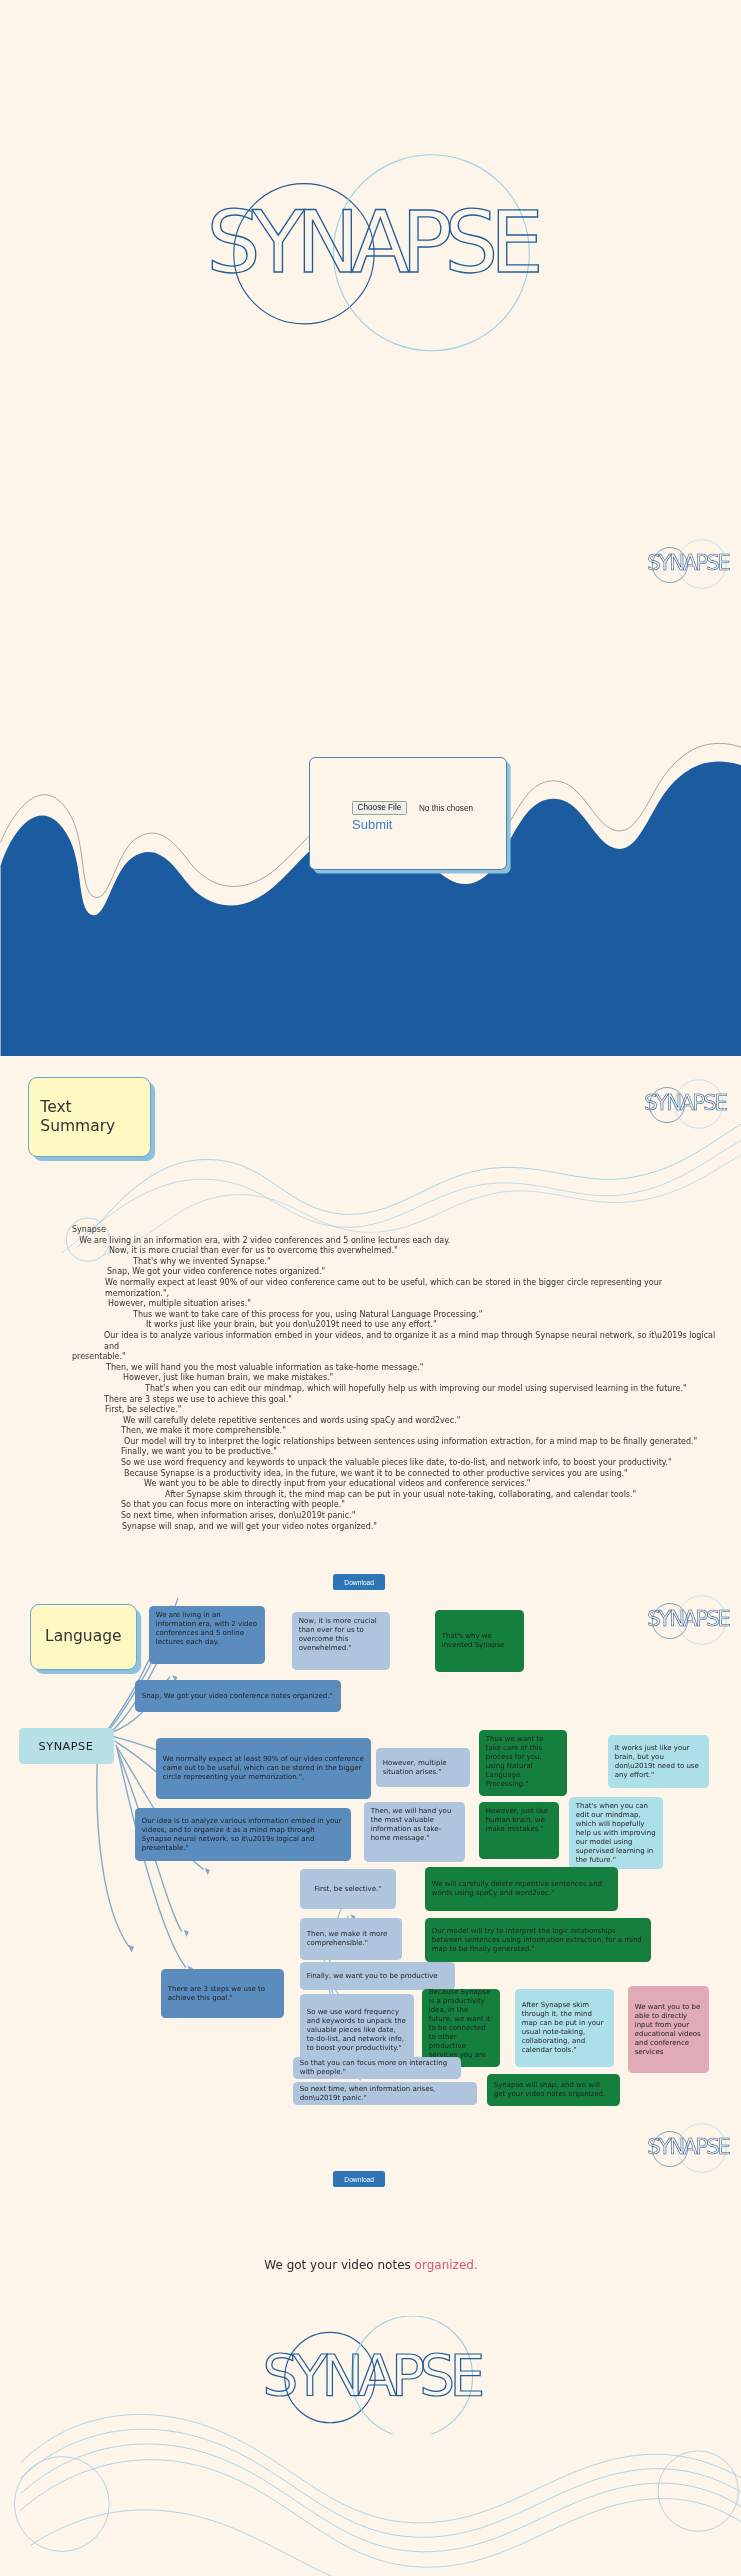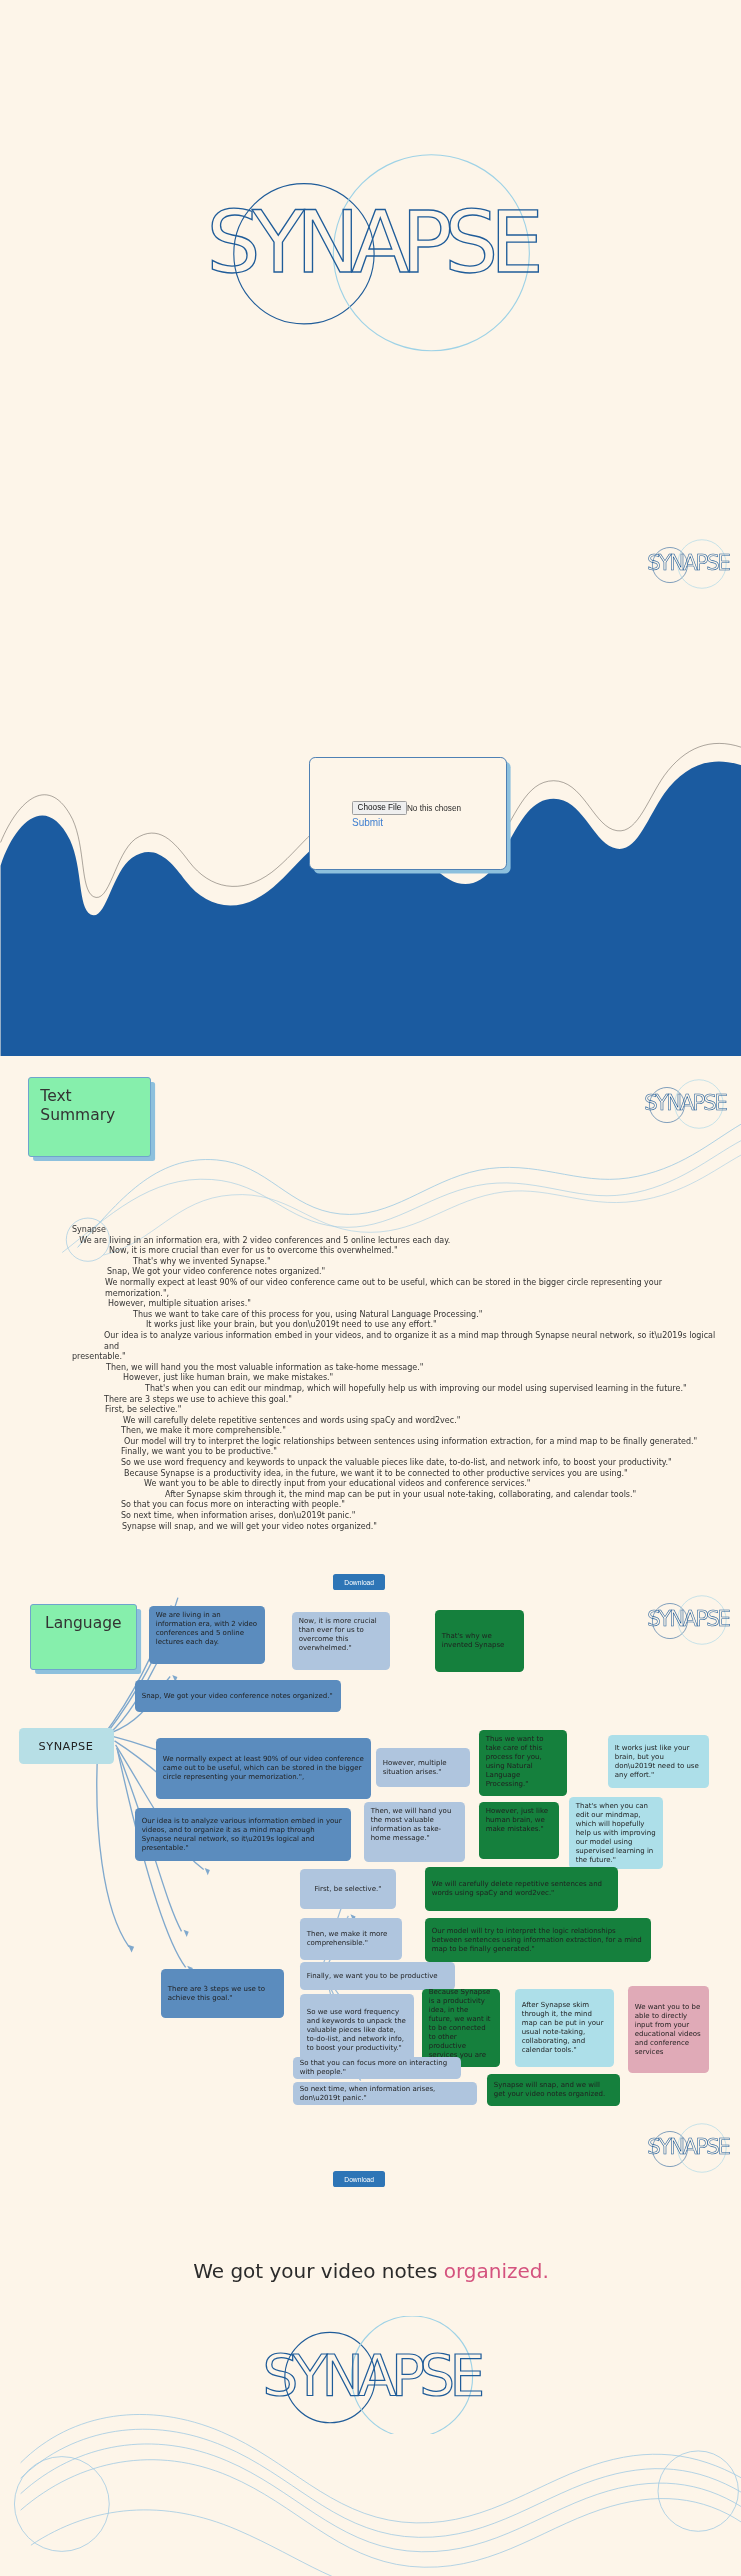--- a/index.html
+++ b/index.html
@@ -28,40 +28,40 @@
   #upload-title{
     width:742px;text-align:center;font-size:15.5px;font-weight:400;
     color:#3d3d3d;letter-spacing:0.1px;
   }
   #upload-card{
     position:absolute;left:309px;top:31px;width:196px;height:111px;
     background:#fdf5e9;border:1px solid #4e80b4;border-radius:6.2px;
     box-shadow:4.1px 4.1px 0 -0.5px #8dc0dd;
   }
   #upload-inner{position:absolute;left:42px;top:43px;}
-  .file-row{display:flex;align-items:center;gap:0;}
+  .file-row{display:flex;align-items:center;gap:12px;}
   #choose-file-btn{
     font-family:"Liberation Sans",sans-serif;font-size:8.2px;color:#111;
     background:#efefef;border:0.5px solid #9e9e9e;border-radius:1.5px;
     padding:1px 4.6px;line-height:10.3px;cursor:pointer;
   }
   #file-status{font-size:8.2px;color:#2b2b2b;font-family:"Liberation Sans",sans-serif;}
   #submit-link{
-    display:block;margin-top:2.1px;font-size:10px;color:#3f7fd0;
+    display:block;margin-top:2.1px;font-size:13px;color:#3f7fd0;
     font-family:"Liberation Sans",sans-serif;cursor:pointer;
   }
 
   
   .squiggle{left:0;width:742px;pointer-events:none;}
 
   
   .tag-card{
-    background:#86efac;border:1px solid #6fa4cd;border-radius:3px;
+    background:#fef9c3;border:1px solid #6fa4cd;border-radius:9px;
     box-shadow:4.6px 4.6px 0 -0.5px #8dc0dd;
-    display:flex;align-items:flex-start;padding:9.3px 11.3px;
+    display:flex;align-items:center;padding:9.3px 11.3px;
     font-size:15.5px;color:#333;line-height:1.22;
   }
 
   
   #summary-text{
     left:72px;top:1225px;width:644px;
     font-size:8px;line-height:10.6px;color:#333;
     white-space:pre-wrap;
   }
   #summary-text .ln{display:block;}
@@ -86,21 +86,21 @@
   .n-teal{background:#15803d;}
   .n-lite{background:#addfe9;}
   .n-pink{background:#e0aab7;}
   .n-root{background:#b7dfe6;font-size:11.3px;letter-spacing:0.5px;color:#232323;
           display:flex;align-items:center;justify-content:center;}
 
   
   #footer-sec{left:0;top:2205px;width:742px;height:433px;}
   #footer-tag{width:742px;text-align:center;}
   #footer-snap{font-size:16px;color:#2b2b2b;line-height:1.45;}
-  #footer-line2{font-size:20px;color:#2b2b2b;line-height:1.45;}
+  #footer-line2{font-size:12px;color:#2b2b2b;line-height:1.45;}
   #footer-organized{color:#d4527e;}
 </style>
 </head>
 <body>
 
 <section class="abs" id="hero">
   <div class="abs" id="hero-logo-wrap">
     <svg class="logo-svg" width="392" height="222" viewBox="0 0 760 430">
       <circle cx="250" cy="232" r="136" fill="none" stroke="#1f5c99" stroke-width="2.2"></circle>
       <circle cx="497" cy="230" r="190" fill="none" stroke="#9ed2e6" stroke-width="2.2"></circle>

